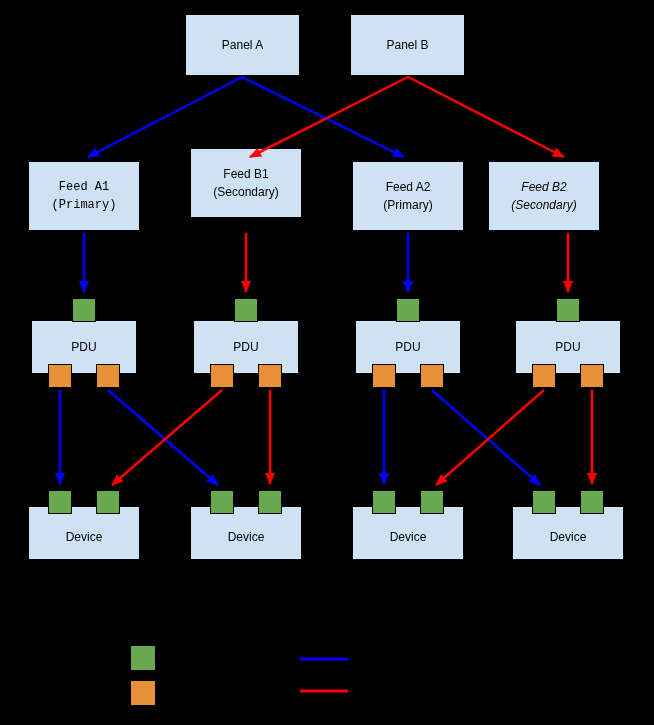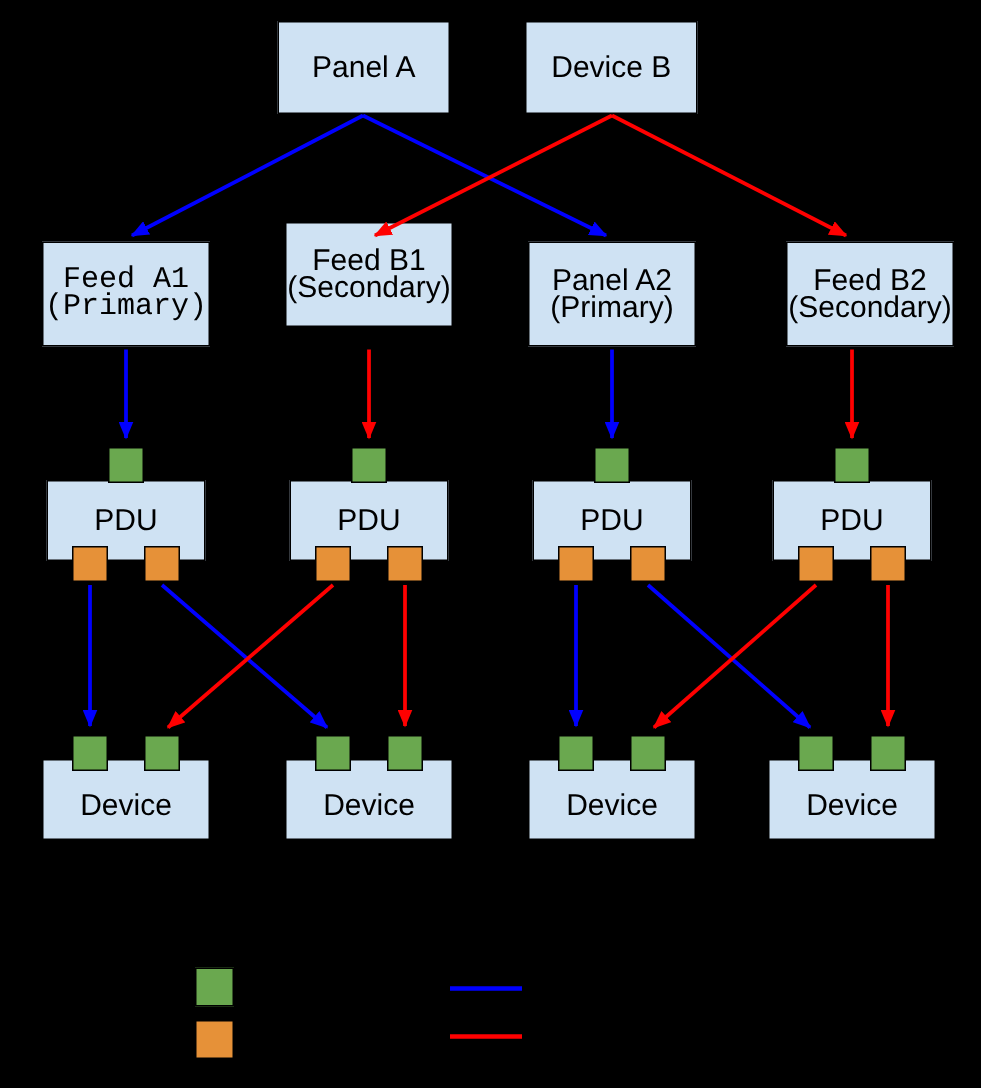--- a/index.html
+++ b/index.html
@@ -23,21 +23,21 @@
   }
   .box{
     position:absolute;
     background:var(--box-fill);
     border:1px solid var(--box-border);
     box-sizing:border-box;
     display:flex;
     flex-direction:column;
     align-items:center;
     justify-content:center;
-    font-size:20px;
+    font-size:12px;
     line-height:18px;
     z-index:1;
   }
   .port{
     position:absolute;
     width:24px;height:24px;
     border:1px solid var(--box-border);
     box-sizing:border-box;
     z-index:3;
   }
@@ -64,36 +64,36 @@
 </style>
 </head>
 <body>
 
 <div id="stage">
 
   <div class="box" style="left:185px;top:14px;width:115px;height:62px;">
     <span>Panel A</span>
   </div>
   <div class="box" style="left:350px;top:14px;width:115px;height:62px;">
-    <span>Device B</span>
+    <span>Panel B</span>
   </div>
 
   <div class="box" style="left:28px;top:161px;width:112px;height:70px;font-family:Liberation Mono, monospace;">
     <span>Feed A1</span>
     <span>(Primary)</span>
   </div>
   <div class="box" style="left:190px;top:148px;width:112px;height:70px;">
     <span>Feed B1</span>
     <span>(Secondary)</span>
   </div>
   <div class="box" style="left:352px;top:161px;width:112px;height:70px;">
-    <span>Panel A2</span>
+    <span>Feed A2</span>
     <span>(Primary)</span>
   </div>
-  <div class="box" style="left:524px;top:161px;width:112px;height:70px;">
+  <div class="box" style="left:488px;top:161px;width:112px;height:70px;font-style:italic;">
     <span>Feed B2</span>
     <span>(Secondary)</span>
   </div>
 
   <div class="box" style="left:31px;top:320px;width:106px;height:54px;">
     <span>PDU</span>
   </div>
   <div class="box" style="left:193px;top:320px;width:106px;height:54px;">
     <span>PDU</span>
   </div>

